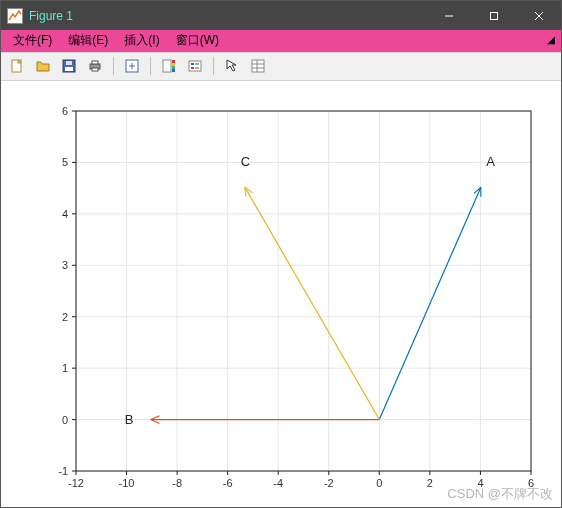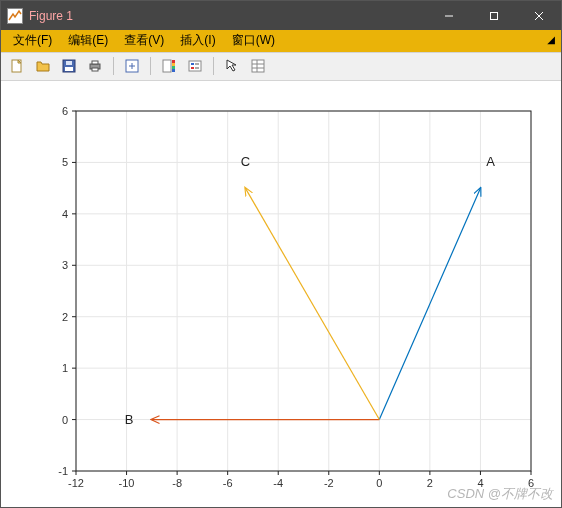--- a/index.html
+++ b/index.html
@@ -17,21 +17,21 @@
     height: 508px;
     display: flex;
     flex-direction: column;
     box-sizing: border-box;
     border: 1px solid #555;
   }
   
   .titlebar {
     height: 30px;
     background: #454545;
-    color: #fca5a5;
+    color: #5eead4;
     display: flex;
     align-items: center;
     padding-left: 6px;
     justify-content: center;
   }
   .titlebar .app-icon {
     width: 16px; height: 16px;
     margin-right: 6px;
     display: flex; align-items: center; justify-content: center;
   }
@@ -46,21 +46,21 @@
   .titlebar .win-btn {
     width: 45px;
     display: flex;
     align-items: center;
     justify-content: center;
     color: #fff;
   }
   
   .menubar {
     height: 22px;
-    background: #eab308;
+    background: #ec4899;
     display: flex;
     align-items: center;
     padding: 0 4px;
     border-bottom: 1px solid #d4d4d4;
     position: relative;
   }
   .menubar .menu-item {
     padding: 2px 8px;
     cursor: default;
   }
@@ -97,21 +97,20 @@
     background: #ffffff;
     position: relative;
   }
   .watermark {
     position: absolute;
     right: 8px;
     bottom: 4px;
     color: rgba(120,120,120,0.55);
     font-size: 13px;
     pointer-events: none;
-    font-style: italic;
   }
   svg.plot {
     width: 100%;
     height: 100%;
     display: block;
   }
   .axis-line { stroke: #222; stroke-width: 1; }
   .grid-line { stroke: #e6e6e6; stroke-width: 1; }
   .tick-label { font-size: 11px; fill: #333; }
   .series-label { font-size: 13px; fill: #222; }
@@ -146,21 +145,20 @@
             <line x1="1" y1="1" x2="9" y2="9" stroke="#fff" stroke-width="1"></line>
             <line x1="9" y1="1" x2="1" y2="9" stroke="#fff" stroke-width="1"></line>
           </svg>
       </div>
     </div>
   </div>
 
   <div class="menubar">
     <span class="menu-item">文件(F)</span>
     <span class="menu-item">编辑(E)</span>
-    <span class="menu-item">查看(V)</span>
     <span class="menu-item">插入(I)</span>
     <span class="menu-item">窗口(W)</span>
     <span class="menu-caret">◢</span>
   </div>
 
   <div class="toolbar">
     <div class="tb-btn">
       <svg width="16" height="16" viewBox="0 0 16 16">
           <rect x="3" y="2" width="9" height="12" fill="#fff" stroke="#a88a3a"></rect>
           <path d="M9 2 L12 5 L9 5 Z" fill="#f2d47a" stroke="#a88a3a"></path>

